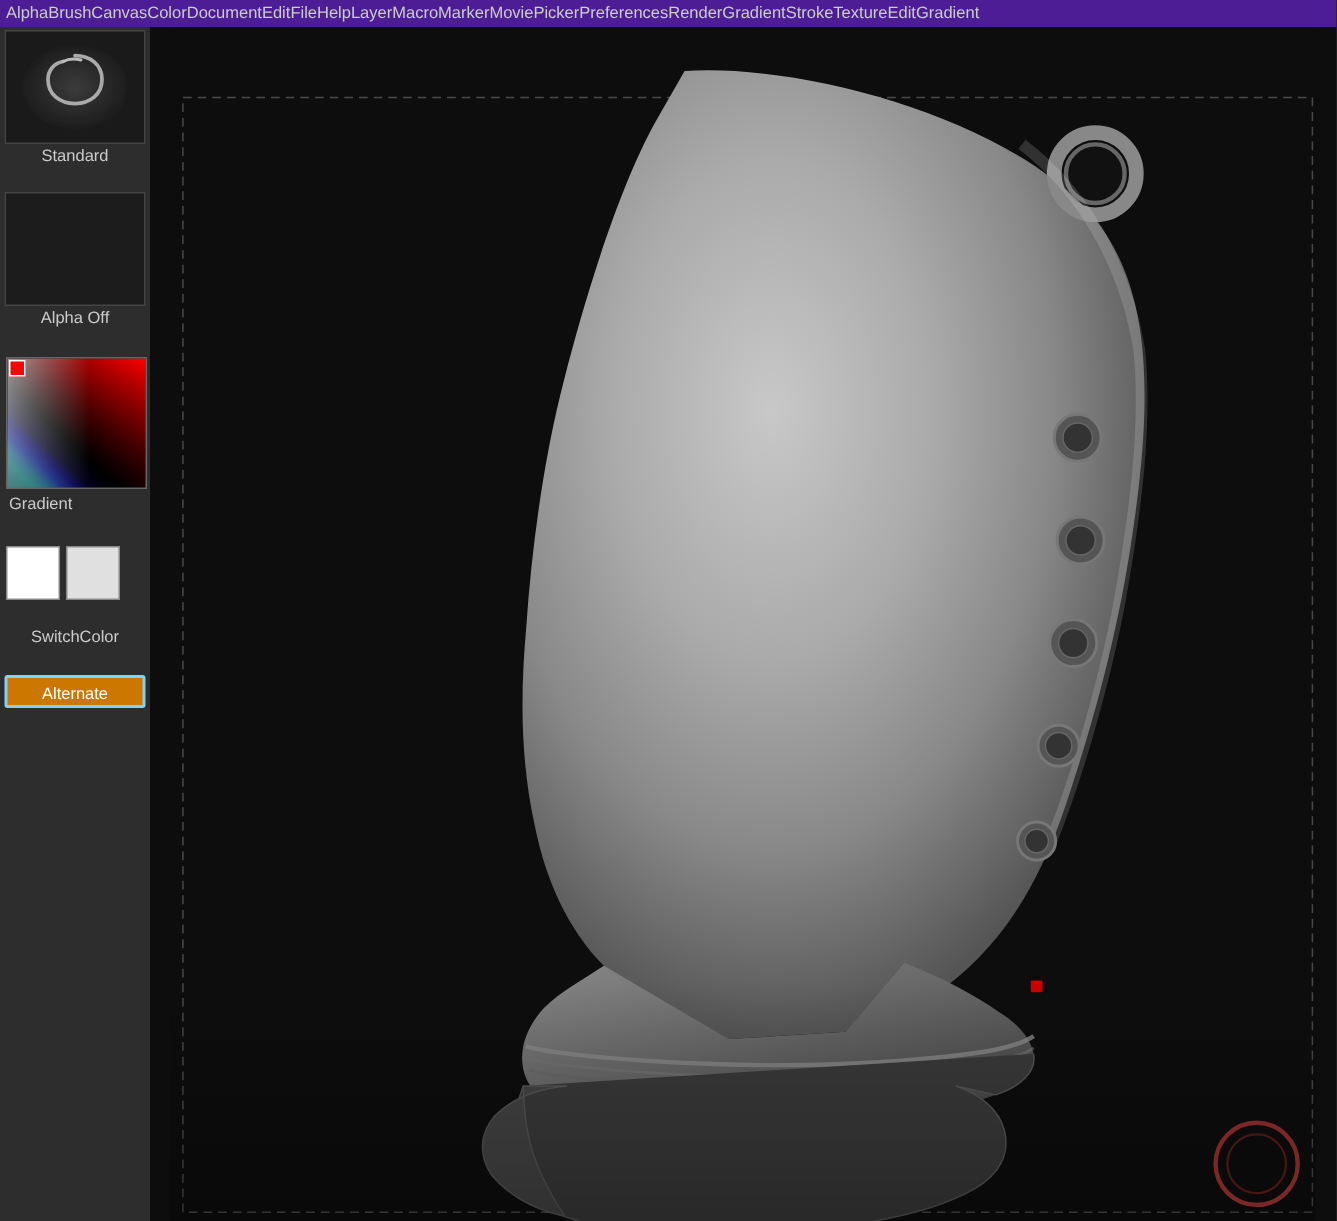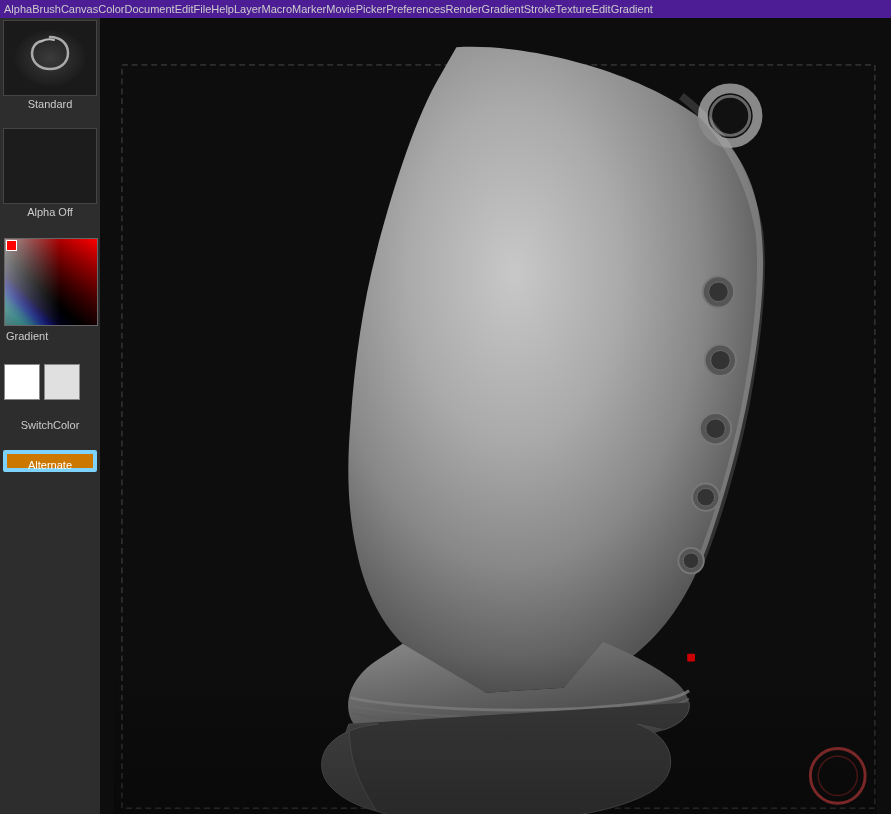--- a/index.html
+++ b/index.html
@@ -199,21 +199,21 @@
       font-size: 11px;
       text-align: right;
       padding: 1px 2px;
     }
 
     
     .alternate-btn {
       width: 94px;
       height: 22px;
       background: #cc7700;
-      border: 4px solid #7dd3fc;
+      border: 2px solid #7dd3fc;
       color: #fff;
       font-size: 11px;
       text-align: center;
       line-height: 22px;
       cursor: pointer;
       border-radius: 2px;
       margin: 2px;
     }
 
     

